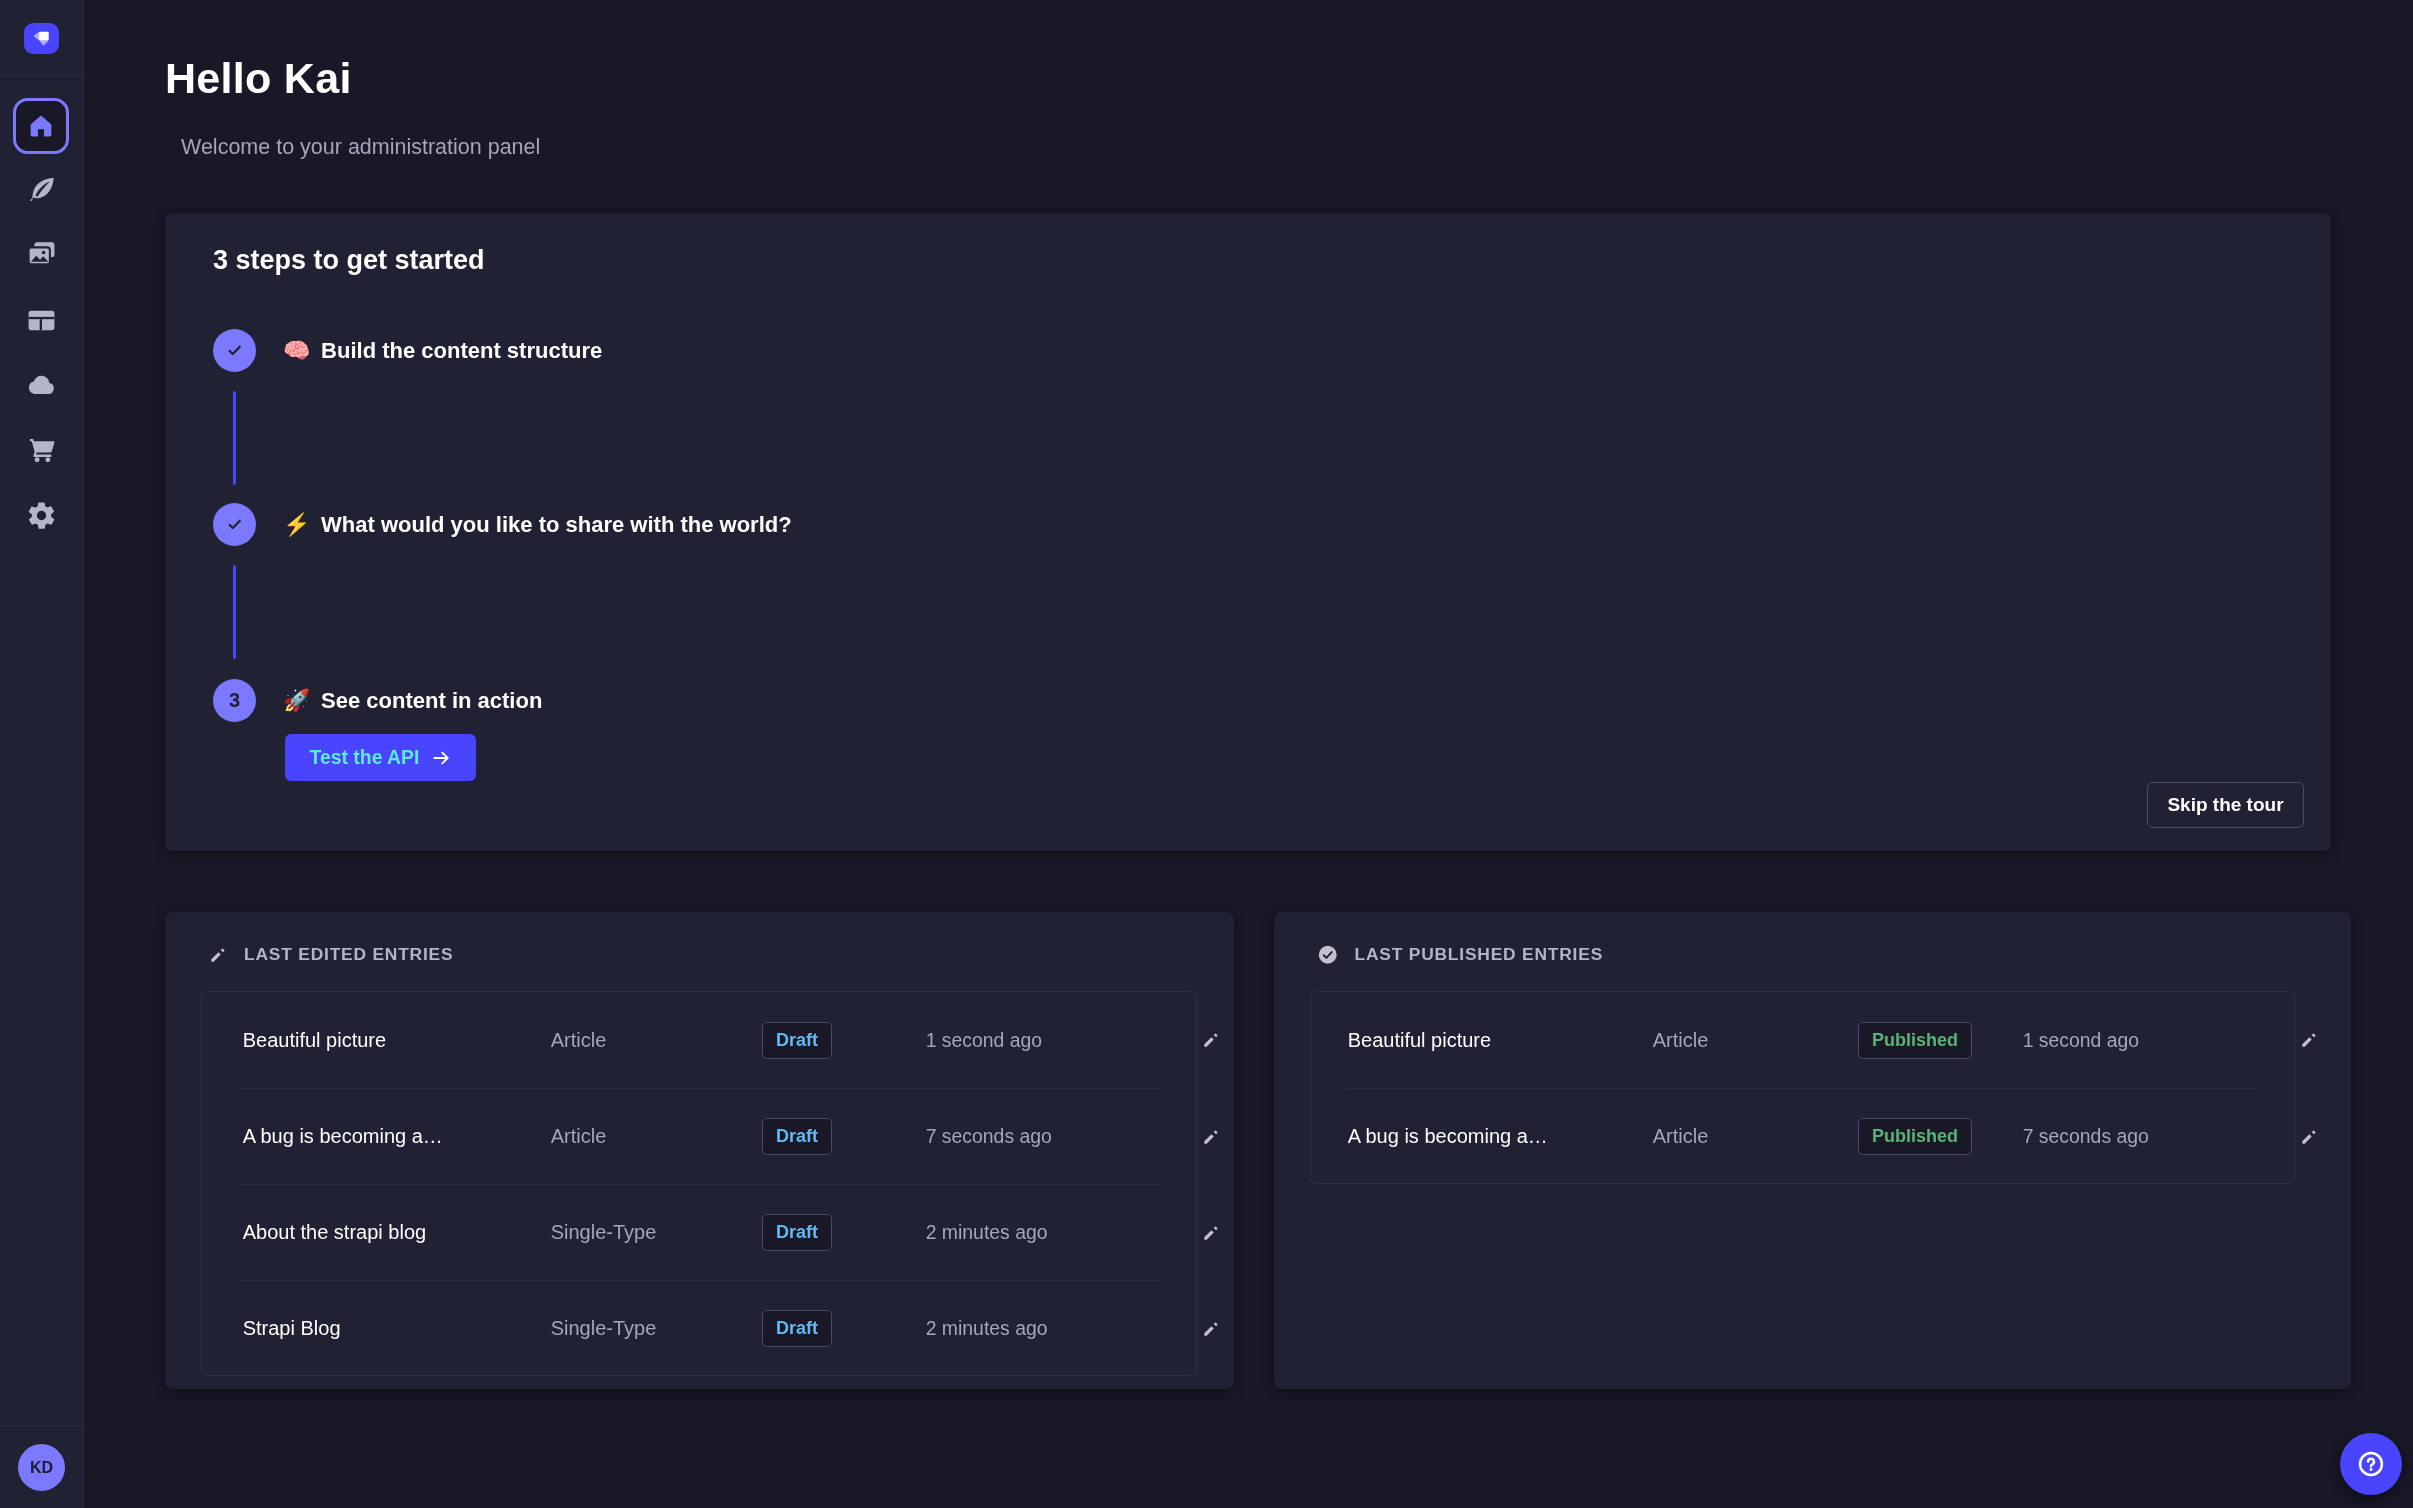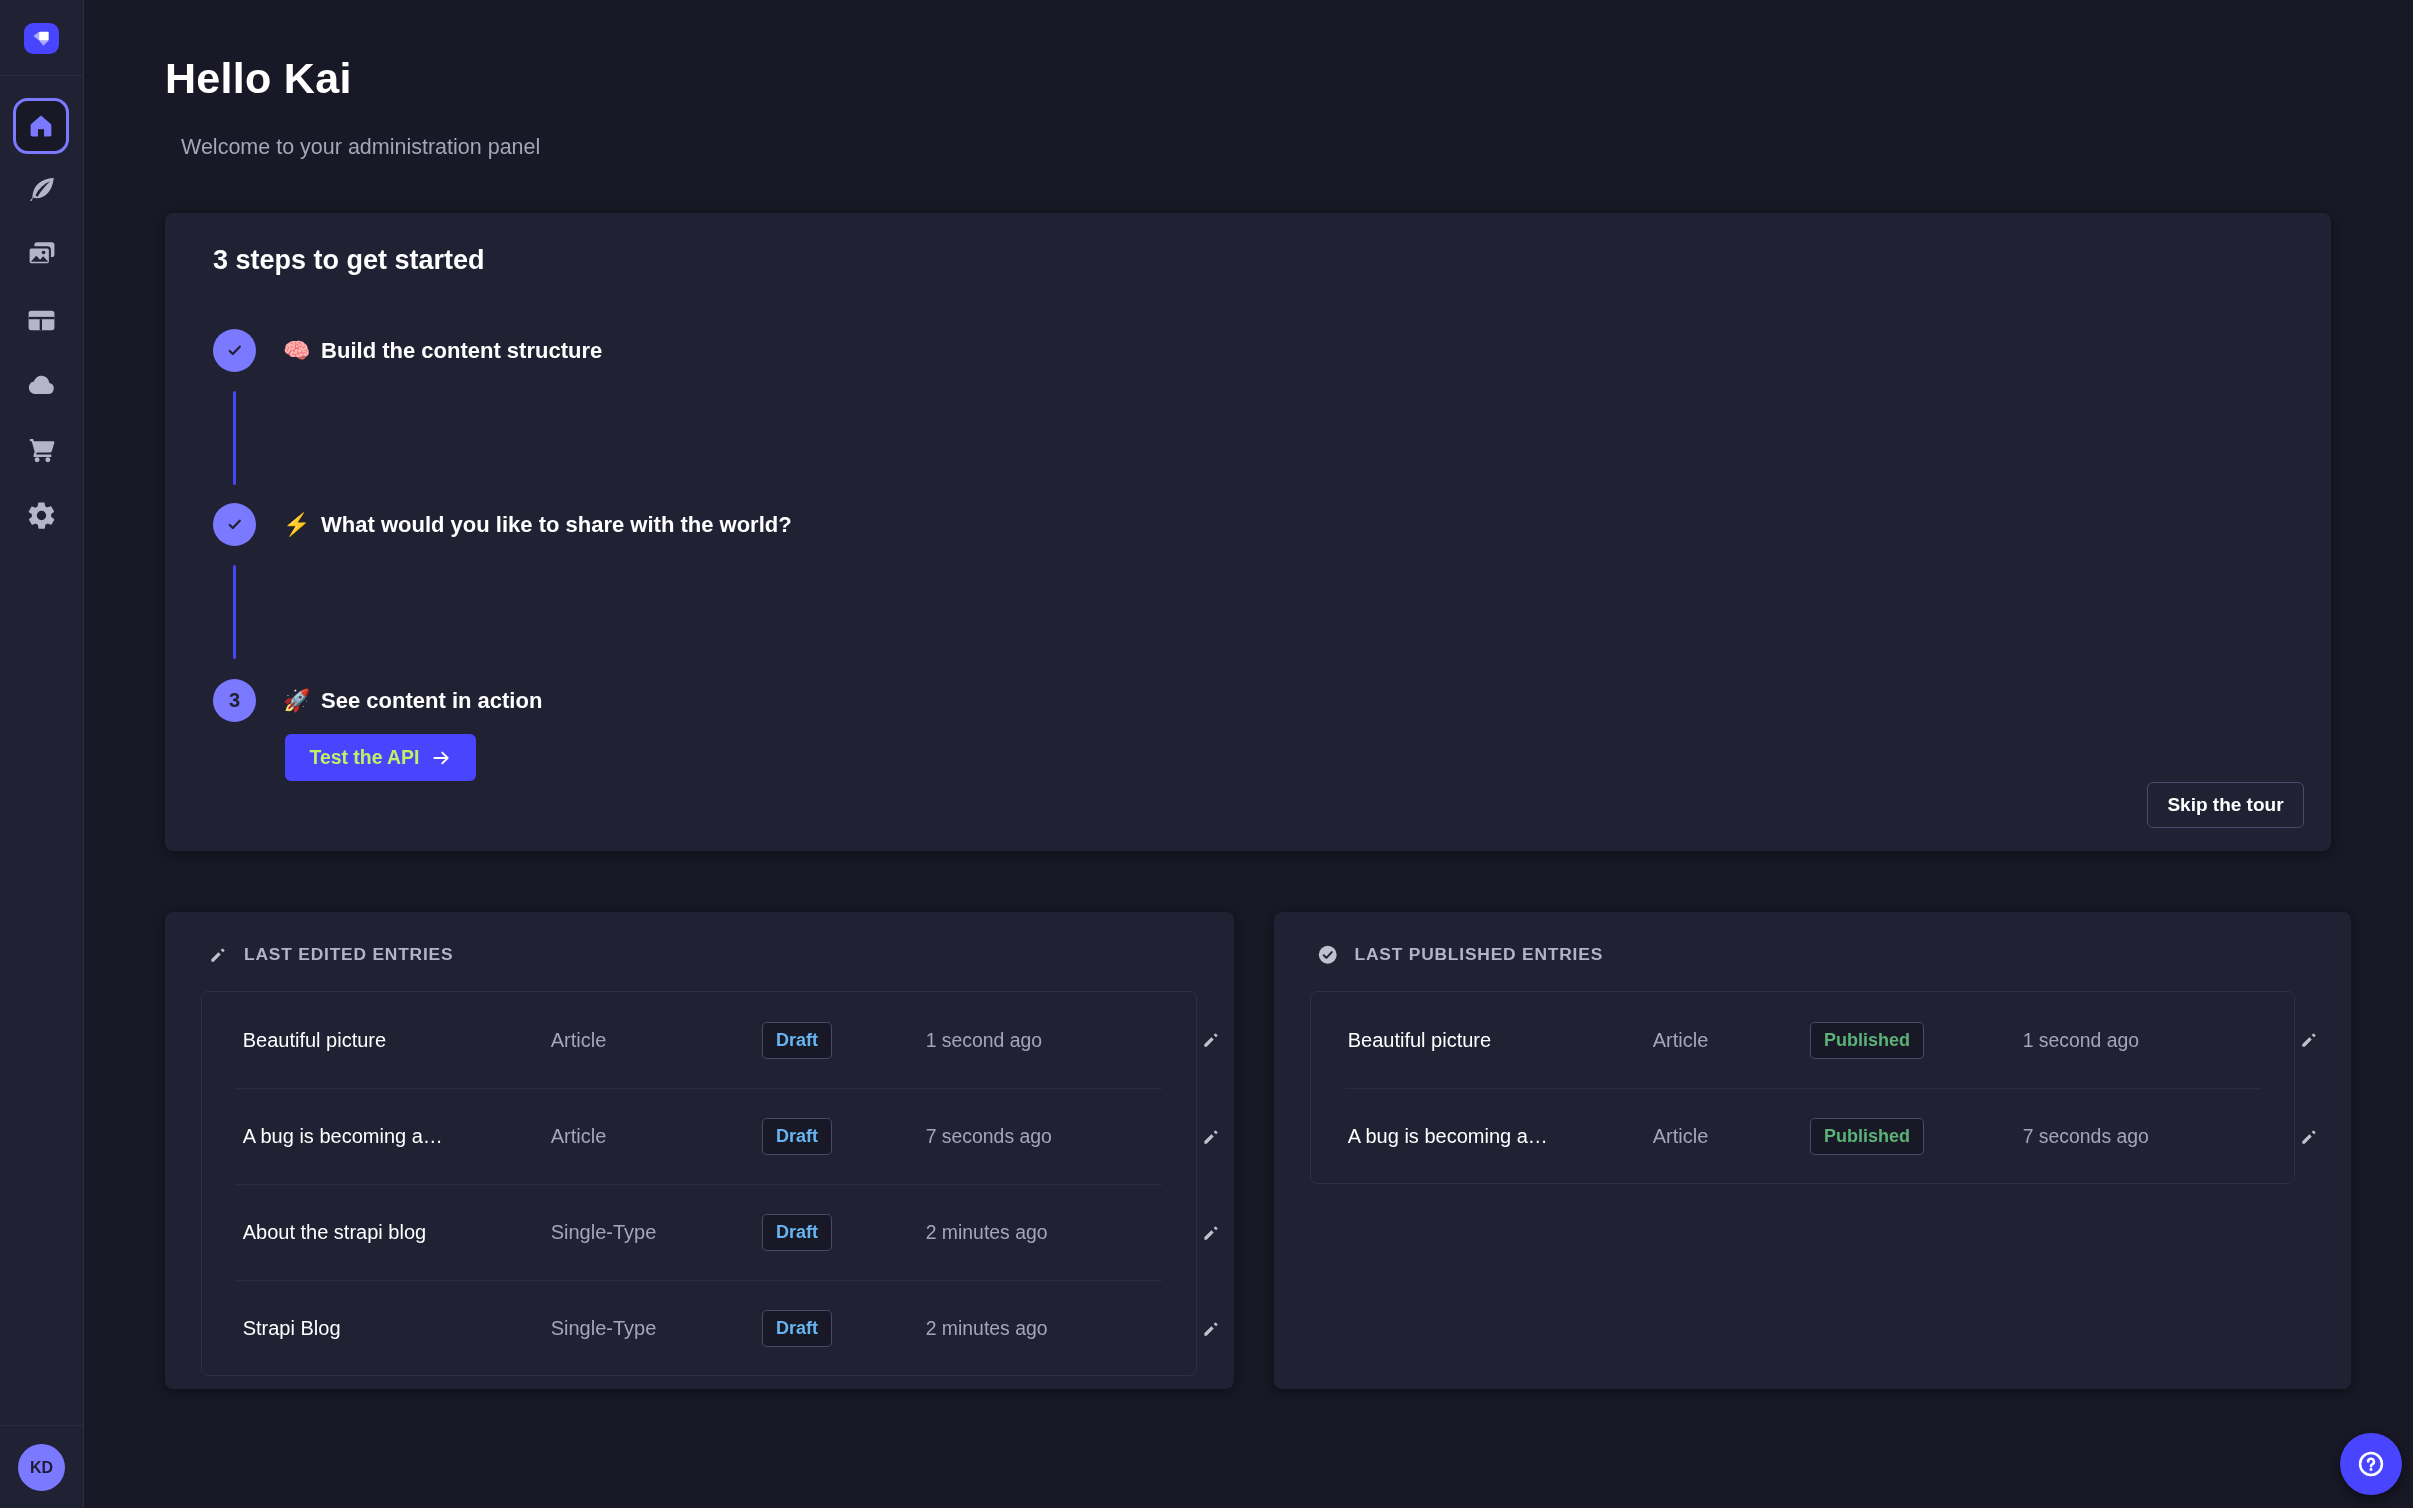--- a/index.html
+++ b/index.html
@@ -30,21 +30,21 @@
   .steps-card{position:absolute;left:165px;top:213px;width:2166px;height:638px;background:#212134;
               border-radius:8px;box-shadow:0 2.7px 12px rgba(0,0,0,.35);}
   .steps-title{position:absolute;left:48px;top:32px;font-size:27px;font-weight:700;margin:0;}
   .step-circle{position:absolute;left:48px;width:43px;height:43px;border-radius:50%;background:#7b79ff;
                display:flex;align-items:center;justify-content:center;}
   .step-circle .num{font-size:20px;font-weight:700;color:#212134;}
   .step-connector{position:absolute;left:68px;width:3.4px;border-radius:2px;background:#4945ff;}
   .step-label{position:absolute;left:118px;height:43px;display:flex;align-items:center;gap:10.7px;
               font-size:22px;font-weight:700;color:#fff;}
   .cta-btn{position:absolute;left:120px;top:521px;width:191px;height:47px;border-radius:6px;border:none;
-           background:#4945ff;color:#bef264;font-size:19.4px;font-weight:700;display:flex;align-items:center;
+           background:#4945ff;color:#5eead4;font-size:19.4px;font-weight:700;display:flex;align-items:center;
            justify-content:center;gap:12px;cursor:pointer;font-family:"Liberation Sans",sans-serif;}
   .skip-btn{position:absolute;right:27px;top:569px;width:157px;height:46px;border-radius:6px;
             background:transparent;border:0.7px solid #4a4a6a;color:#fff;font-size:19px;font-weight:700;
             cursor:pointer;font-family:"Liberation Sans",sans-serif;}
 
   
   .panel{position:absolute;top:912px;height:477px;background:#212134;border-radius:8px;
          box-shadow:0 2.7px 12px rgba(0,0,0,.35);}
   .panel.left{left:165px;width:1069px;}
   .panel.right{left:1274px;width:1057px;padding-left:20px;}
@@ -56,21 +56,21 @@
   .trow{display:grid;align-items:center;height:96px;margin:0 34px;box-sizing:border-box;gap:23px;}
   .trow + .trow{border-top:0.7px solid #2b2b42;}
   .panel.left  .trow{grid-template-columns:285px 188px 141px 245px 1fr;padding-left:6.7px;}
   .panel.right .trow{grid-template-columns:282px 134px 190px 246px 1fr;padding-left:2.7px;}
   .t-title{font-size:20px;color:#fff;}
   .t-type{font-size:20px;color:#a5a5ba;}
   .t-time{font-size:19.4px;color:#a5a5ba;}
   .badge{display:inline-block;justify-self:start;padding:0 13.4px;height:35px;line-height:35px;
          border-radius:4.7px;border:0.7px solid #4a4a6a;background:#181826;font-size:18px;font-weight:700;}
   .badge.draft{color:#66b7f1;}
-  .badge.published{color:#5cb176;}
+  .badge.published{color:#5cb176;margin-left:48px;}
   .row-edit{justify-self:end;width:35px;height:35px;border:none;background:transparent;color:#c0c0cf;
             display:flex;align-items:center;justify-content:center;border-radius:5.4px;cursor:pointer;}
 
   
   .help-fab{position:absolute;left:2340px;top:1433px;width:62px;height:62px;border-radius:50%;
             background:#4945ff;border:none;display:flex;align-items:center;justify-content:center;
             box-shadow:0 4px 12px rgba(0,0,0,.45);cursor:pointer;}
 </style>
 </head>
 <body>

